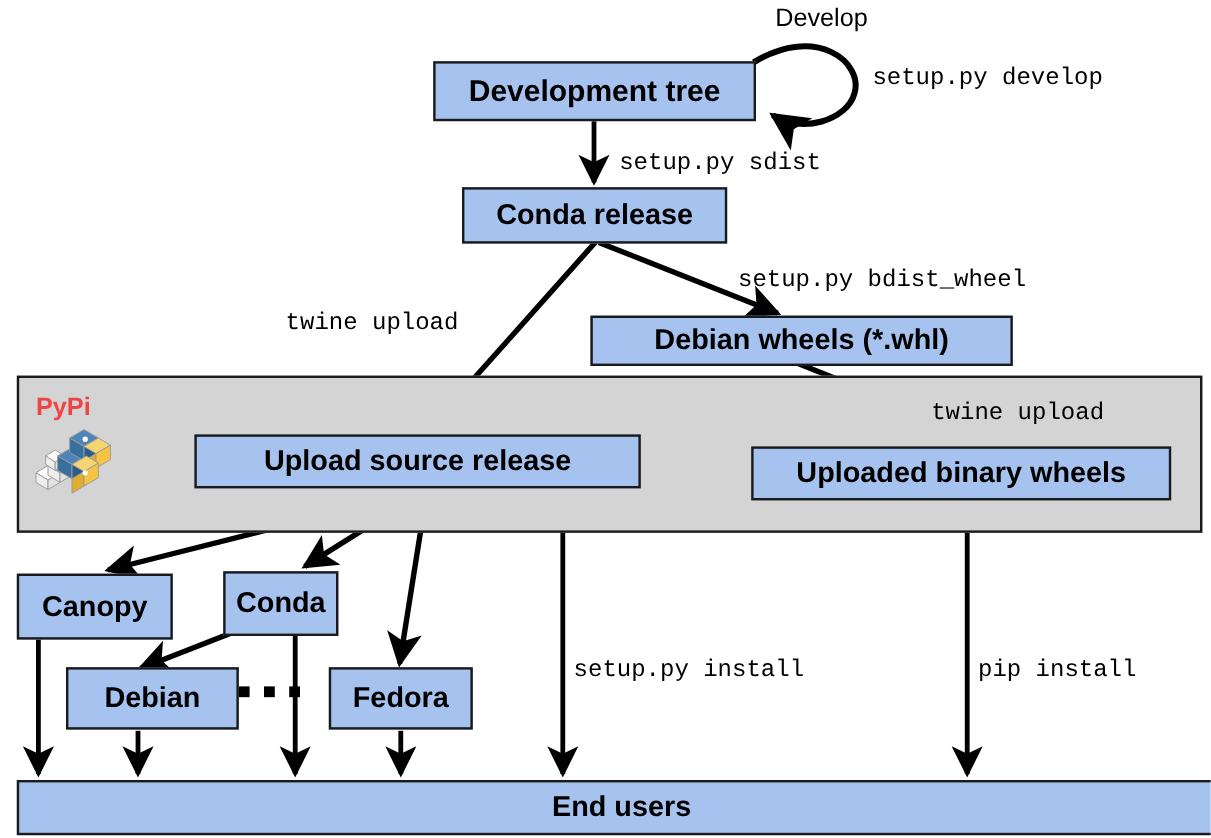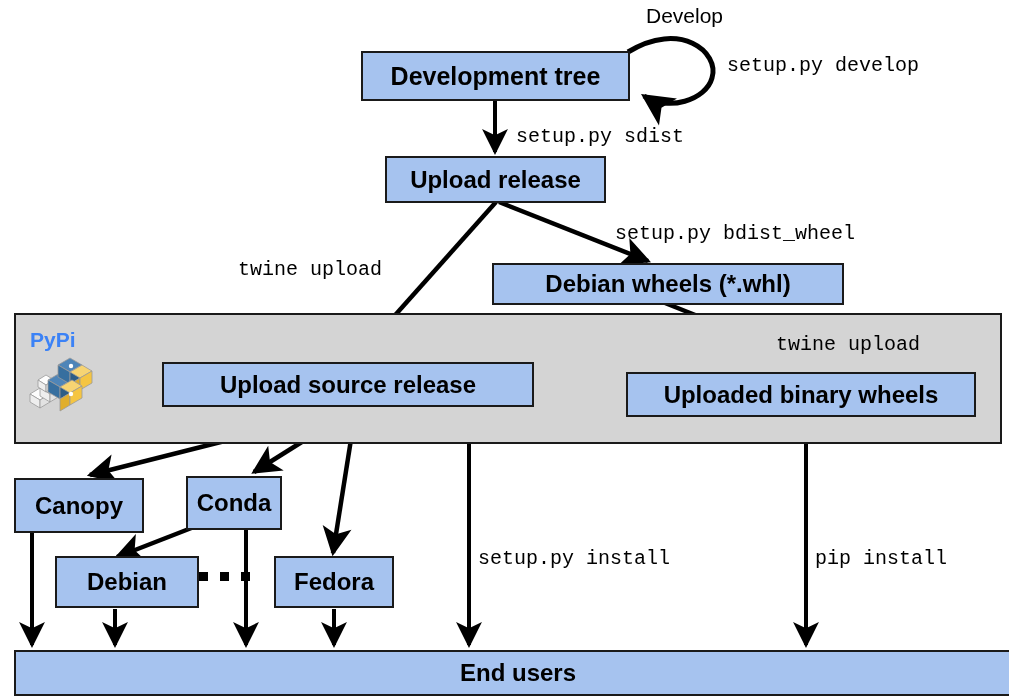--- a/index.html
+++ b/index.html
@@ -44,21 +44,21 @@
     z-index: 2;
     background: #d4d4d4;
     border: 2px solid #1a1a1a;
     box-sizing: border-box;
   }
   .group-title {
     position: absolute;
     z-index: 4;
     font-weight: bold;
     font-size: 21px;
-    color: #3b82f6;
+    color: #ef4444;
     font-family: "Liberation Sans", sans-serif;
   }
   .edge-label {
     position: absolute;
     z-index: 4;
     font-family: "Liberation Mono", monospace;
     font-size: 20px;
     color: #000000;
     white-space: pre;
     line-height: 1.35;
@@ -169,21 +169,21 @@
 
     <path d="M 115 609 L 115 645" fill="none" stroke="#000000" stroke-width="4" marker-end="url(#ah)"></path>
 
     <path d="M 246 530 L 246 645" fill="none" stroke="#000000" stroke-width="4" marker-end="url(#ah)"></path>
 
     <path d="M 334 609 L 334 645" fill="none" stroke="#000000" stroke-width="4" marker-end="url(#ah)"></path>
   </svg>
 
   <div class="node" style="left:361px; top:51px; width:269px; height:50px; font-size:25px;">Development  tree</div>
 
-  <div class="node" style="left:385px; top:156px; width:221px; height:47px; font-size:24px;">Upload release</div>
+  <div class="node" style="left:385px; top:156px; width:221px; height:47px; font-size:24px;">Conda release</div>
 
   <div class="node" style="left:492px; top:263px; width:352px; height:42px; font-size:24px;">Debian wheels (*.whl)</div>
 
   <div class="node" style="left:162px; top:362px; width:372px; height:45px; font-size:24px;">Upload source release</div>
 
   <div class="node" style="left:626px; top:372px; width:350px; height:45px; font-size:24px;">Uploaded binary wheels</div>
 
   <div class="node" style="left:14px; top:478px; width:130px; height:55px; font-size:24px;">Canopy</div>
 
   <div class="node" style="left:186px; top:476px; width:96px; height:54px; font-size:24px;">Conda</div>

